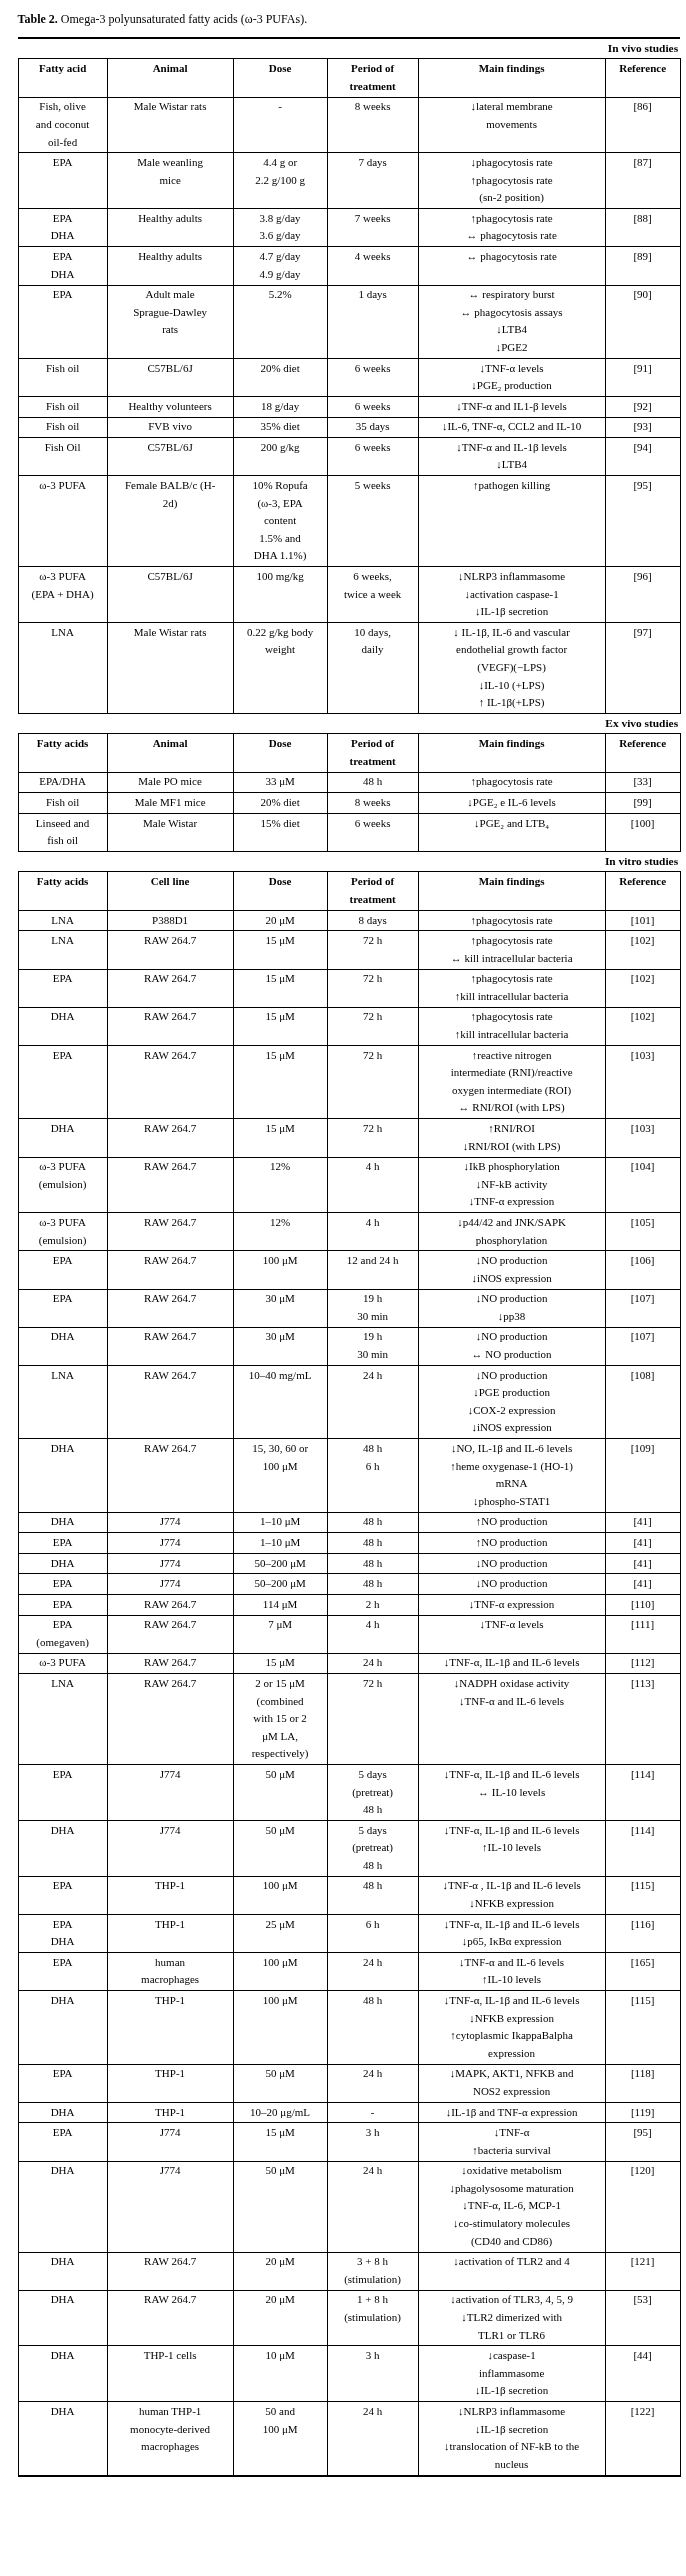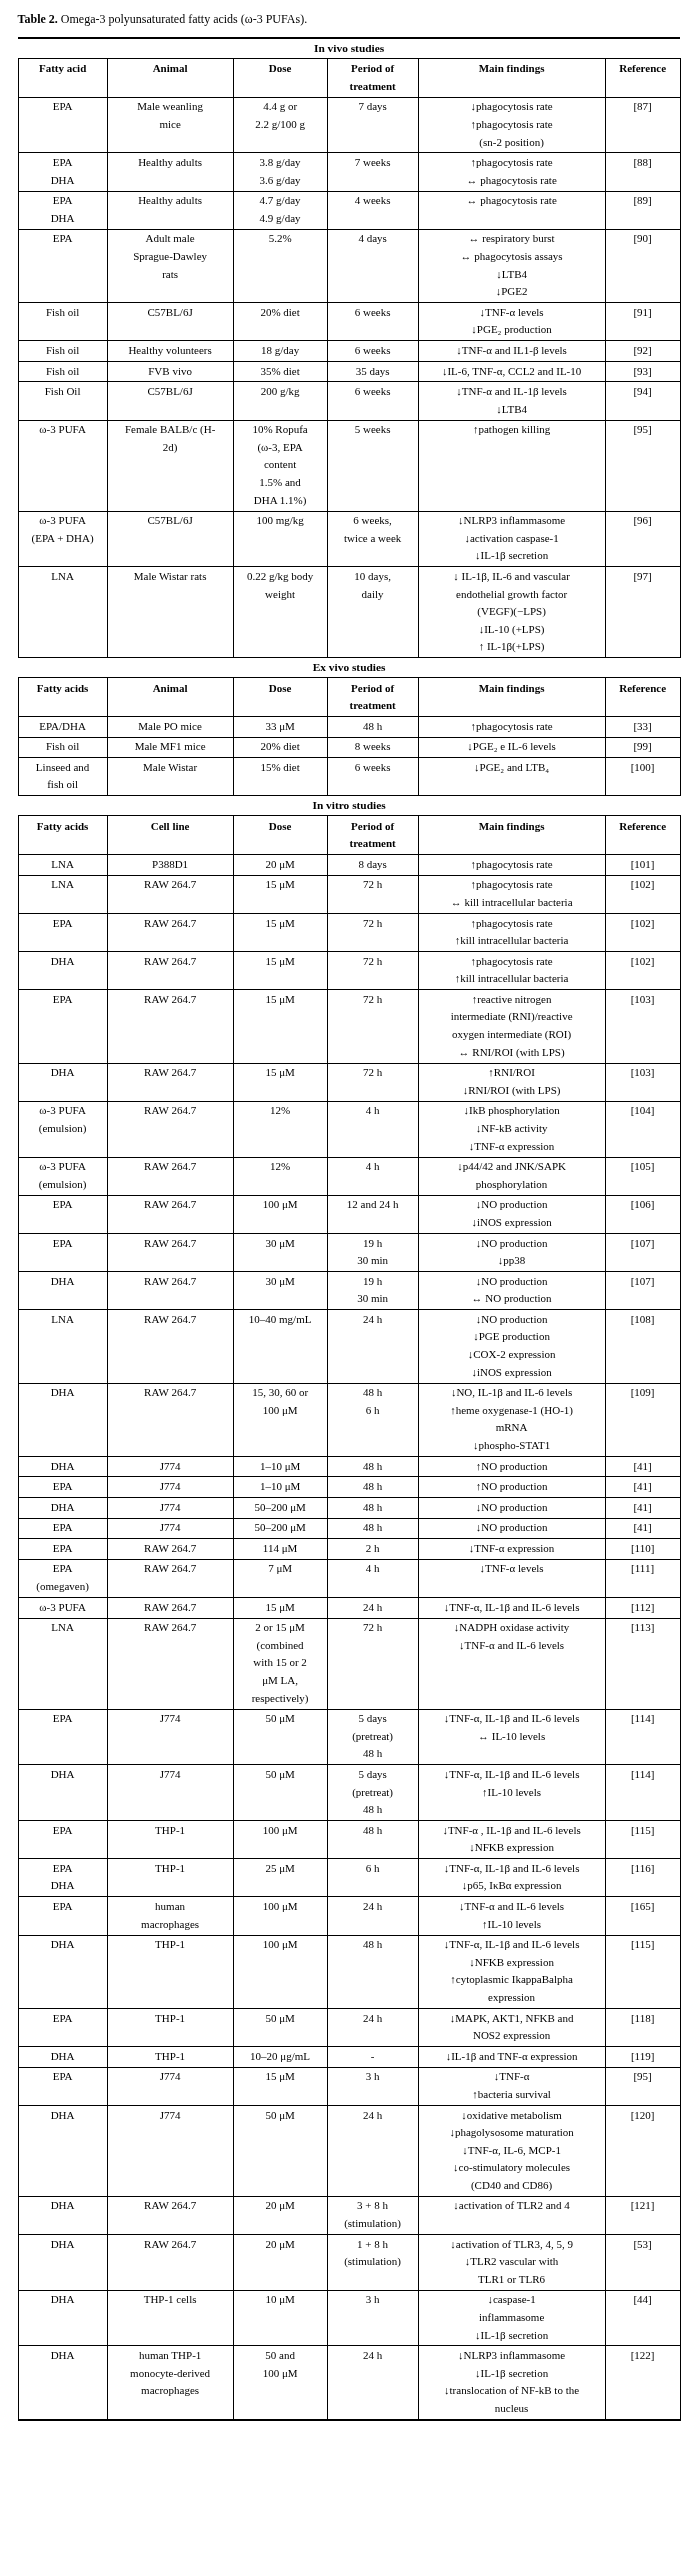--- a/index.html
+++ b/index.html
@@ -39,21 +39,21 @@
   col.c-period  { width: 91px; }
   col.c-find    { width: 187px; }
   col.c-ref     { width: 75px; }
 
   tr.section-row td {
     border: none;
     border-top: 1px solid #000;
     border-bottom: 1px solid #000;
     font-weight: bold;
     font-size: 11.4px;
-    text-align: center;
+    text-align: right;
     padding: 0.7px 2px;
     line-height: 17.6px;
   }
   tr.header-row th {
     border: 1px solid #000;
     font-weight: bold;
     text-align: center;
     vertical-align: top;
     padding: 1.3px 3.9px;
     line-height: 17.6px;
@@ -91,20 +91,31 @@
         </tr>
         <tr class="header-row">
           <th>Fatty acid</th>
           <th>Animal</th>
           <th>Dose</th>
           <th>Period of treatment</th>
           <th>Main findings</th>
           <th>Reference</th>
         </tr>
         <tr class="data-row">
+          <td>Fish, olive
+and coconut
+oil-fed</td>
+          <td>Male Wistar rats</td>
+          <td>-</td>
+          <td>8 weeks</td>
+          <td class="cell-findings"><div>↓lateral membrane
+movements</div></td>
+          <td>[86]</td>
+        </tr>
+        <tr class="data-row">
           <td>EPA</td>
           <td>Male weanling
 mice</td>
           <td>4.4 g or
 2.2 g/100 g</td>
           <td>7 days</td>
           <td class="cell-findings"><div>↓phagocytosis rate</div><div>↑phagocytosis rate
 (sn-2 position)</div></td>
           <td>[87]</td>
         </tr>
@@ -127,21 +138,21 @@
           <td>4 weeks</td>
           <td class="cell-findings"><div>↔ phagocytosis rate</div></td>
           <td>[89]</td>
         </tr>
         <tr class="data-row">
           <td>EPA</td>
           <td>Adult male
 Sprague-Dawley
 rats</td>
           <td>5.2%</td>
-          <td>4 days</td>
+          <td>1 days</td>
           <td class="cell-findings"><div>↔ respiratory burst</div><div>↔ phagocytosis assays</div><div>↓LTB4</div><div>↓PGE2</div></td>
           <td>[90]</td>
         </tr>
         <tr class="data-row">
           <td>Fish oil</td>
           <td>C57BL/6J</td>
           <td>20% diet</td>
           <td>6 weeks</td>
           <td class="cell-findings"><div>↓TNF-α levels</div><div>↓PGE₂ production</div></td>
           <td>[91]</td>
@@ -532,21 +543,21 @@
 (stimulation)</td>
           <td class="cell-findings"><div>↓activation of TLR2 and 4</div></td>
           <td>[121]</td>
         </tr>
         <tr class="data-row">
           <td>DHA</td>
           <td>RAW 264.7</td>
           <td>20 μM</td>
           <td>1 + 8 h
 (stimulation)</td>
-          <td class="cell-findings"><div>↓activation of TLR3, 4, 5, 9</div><div>↓TLR2 vascular with
+          <td class="cell-findings"><div>↓activation of TLR3, 4, 5, 9</div><div>↓TLR2 dimerized with
 TLR1 or TLR6</div></td>
           <td>[53]</td>
         </tr>
         <tr class="data-row">
           <td>DHA</td>
           <td>THP-1 cells</td>
           <td>10 μM</td>
           <td>3 h</td>
           <td class="cell-findings"><div>↓caspase-1
 inflammasome</div><div>↓IL-1β secretion</div></td>

